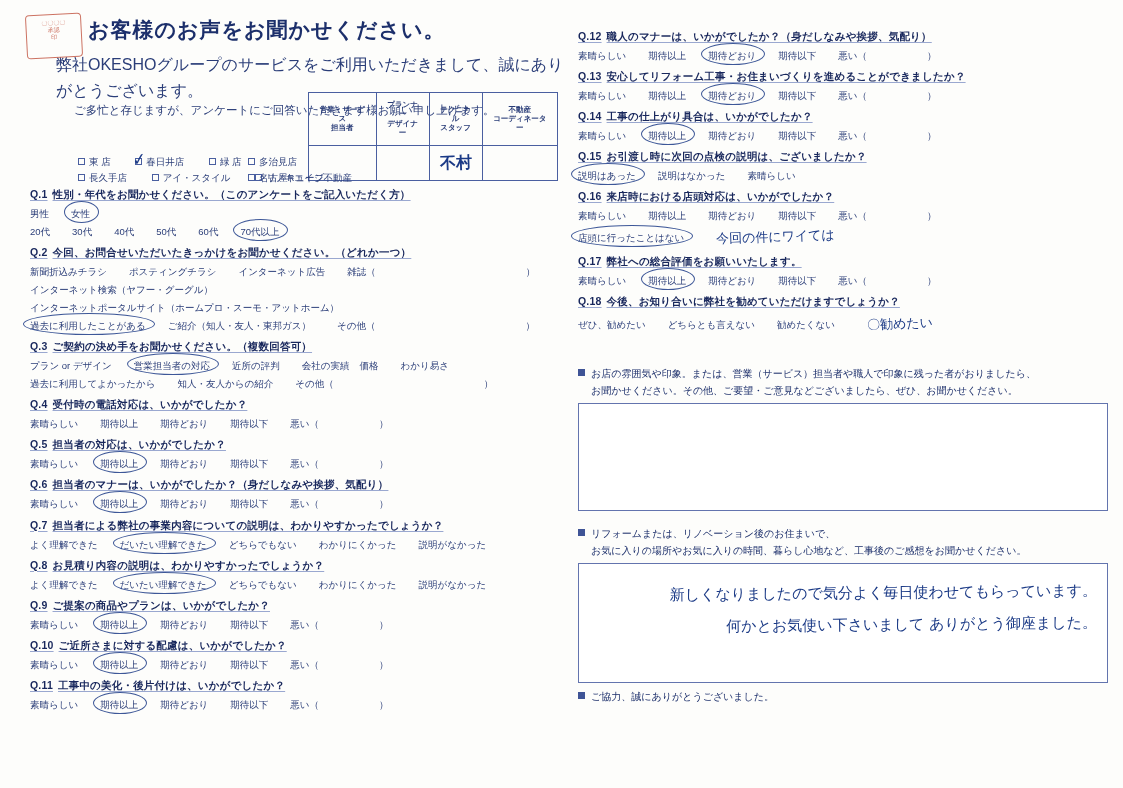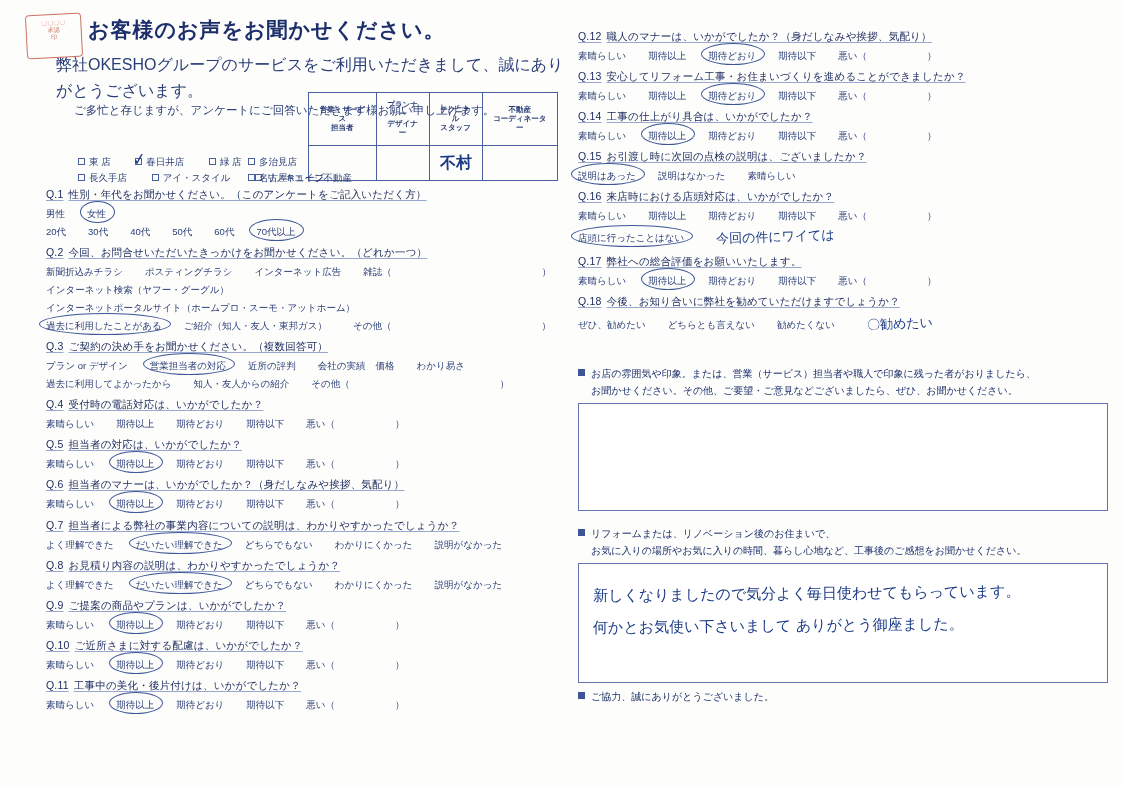--- a/index.html
+++ b/index.html
@@ -115,21 +115,21 @@
     color: #1b3a86;
     font-family: "DejaVu Sans", sans-serif;
     transform: rotate(-8deg);
   }
 
   
   .q { margin-bottom: 5px; position: relative; }
   .q-title {
     font-size: 10.5px;
     color: #18275c;
-    font-weight: normal;
+    font-weight: bold;
     margin-bottom: 3px;
     letter-spacing: .2px;
   }
   .q-title .qn { margin-right: 5px; }
   .q-title.underline { text-decoration: underline; text-decoration-color: #9aa8d0; text-underline-offset: 2px;}
   .opts {
     font-size: 9.5px;
     color: #2a3d78;
     line-height: 1.9;
     position: relative;
@@ -234,21 +234,21 @@
         <span class="store-item"><span class="cb"></span><span>長久手店</span></span>
         <span class="store-item"><span class="cb"></span><span>アイ・スタイル</span></span>
         <span class="store-item"><span class="cb"></span><span>リノキューブ</span></span>
       </div>
       <div class="row" style="position:absolute; left:170px; top:0; line-height:1.65;">
         <div><span class="store-item"><span class="cb"></span><span>多治見店</span></span></div>
         <div><span class="store-item"><span class="cb"></span><span>名古屋Rエイジ不動産</span></span></div>
       </div>
     </div>
 
-    <div id="left-questions" style="position:absolute; left:28px; top:180px; width:530px;">
+    <div id="left-questions" style="position:absolute; left:12px; top:180px; width:530px;">
         <div class="q">
           <div class="q-title underline"><span class="qn">Q.1</span><span>性別・年代をお聞かせください。（このアンケートをご記入いただく方）</span></div>
           <div class="opts"><span class="opt" style="margin-right: 22px;">男性</span><span class="opt circled" style="margin-right: 22px;">女性</span></div>
           <div class="opts"><span class="opt" style="margin-right: 22px;">20代</span><span class="opt" style="margin-right: 22px;">30代</span><span class="opt" style="margin-right: 22px;">40代</span><span class="opt" style="margin-right: 22px;">50代</span><span class="opt" style="margin-right: 22px;">60代</span><span class="opt circled" style="margin-right: 22px;">70代以上</span></div>
         </div>
         <div class="q">
           <div class="q-title underline"><span class="qn">Q.2</span><span>今回、お問合せいただいたきっかけをお聞かせください。（どれか一つ）</span></div>
           <div class="opts"><span class="opt" style="margin-right: 22px;">新聞折込みチラシ</span><span class="opt" style="margin-right: 22px;">ポスティングチラシ</span><span class="opt" style="margin-right: 22px;">インターネット広告</span><span class="opt" style="margin-right: 150px;">雑誌（</span><span class="opt" style="margin-right: 22px;">）</span></div>
           <div class="opts"><span class="opt" style="margin-right: 26px;">インターネット検索（ヤフー・グーグル）</span><span class="opt" style="margin-right: 26px;">インターネットポータルサイト（ホームプロ・スーモ・アットホーム）</span></div>
           <div class="opts"><span class="opt circled" style="margin-right: 22px;">過去に利用したことがある</span><span class="opt" style="margin-right: 26px;">ご紹介（知人・友人・東邦ガス）</span><span class="opt" style="margin-right: 150px;">その他（</span><span class="opt" style="margin-right: 22px;">）</span></div>
@@ -336,21 +336,21 @@
       <div class="write-box" style="height:108px;">
         <div class="hand"></div>
       </div>
     </div>
 
     <div style="margin-top:14px;">
       <div class="note-head">
         <span class="sq"></span><span>リフォームまたは、リノベーション後のお住まいで、</span>
         <span class="ind">お気に入りの場所やお気に入りの時間、暮らし心地など、工事後のご感想をお聞かせください。</span>
       </div>
-      <div class="write-box" style="height:120px;">
+      <div class="write-box" style="height:120px;text-align:right;">
         <div class="hand">新しくなりましたので気分よく毎日使わせてもらっています。</div>
         <div class="hand" style="padding-top:2px;">何かとお気使い下さいまして ありがとう御座ました。</div>
       </div>
     </div>
 
     <div class="thanks">
       <span class="sq"></span><span>ご協力、誠にありがとうございました。</span>
     </div>
   </div>
 

